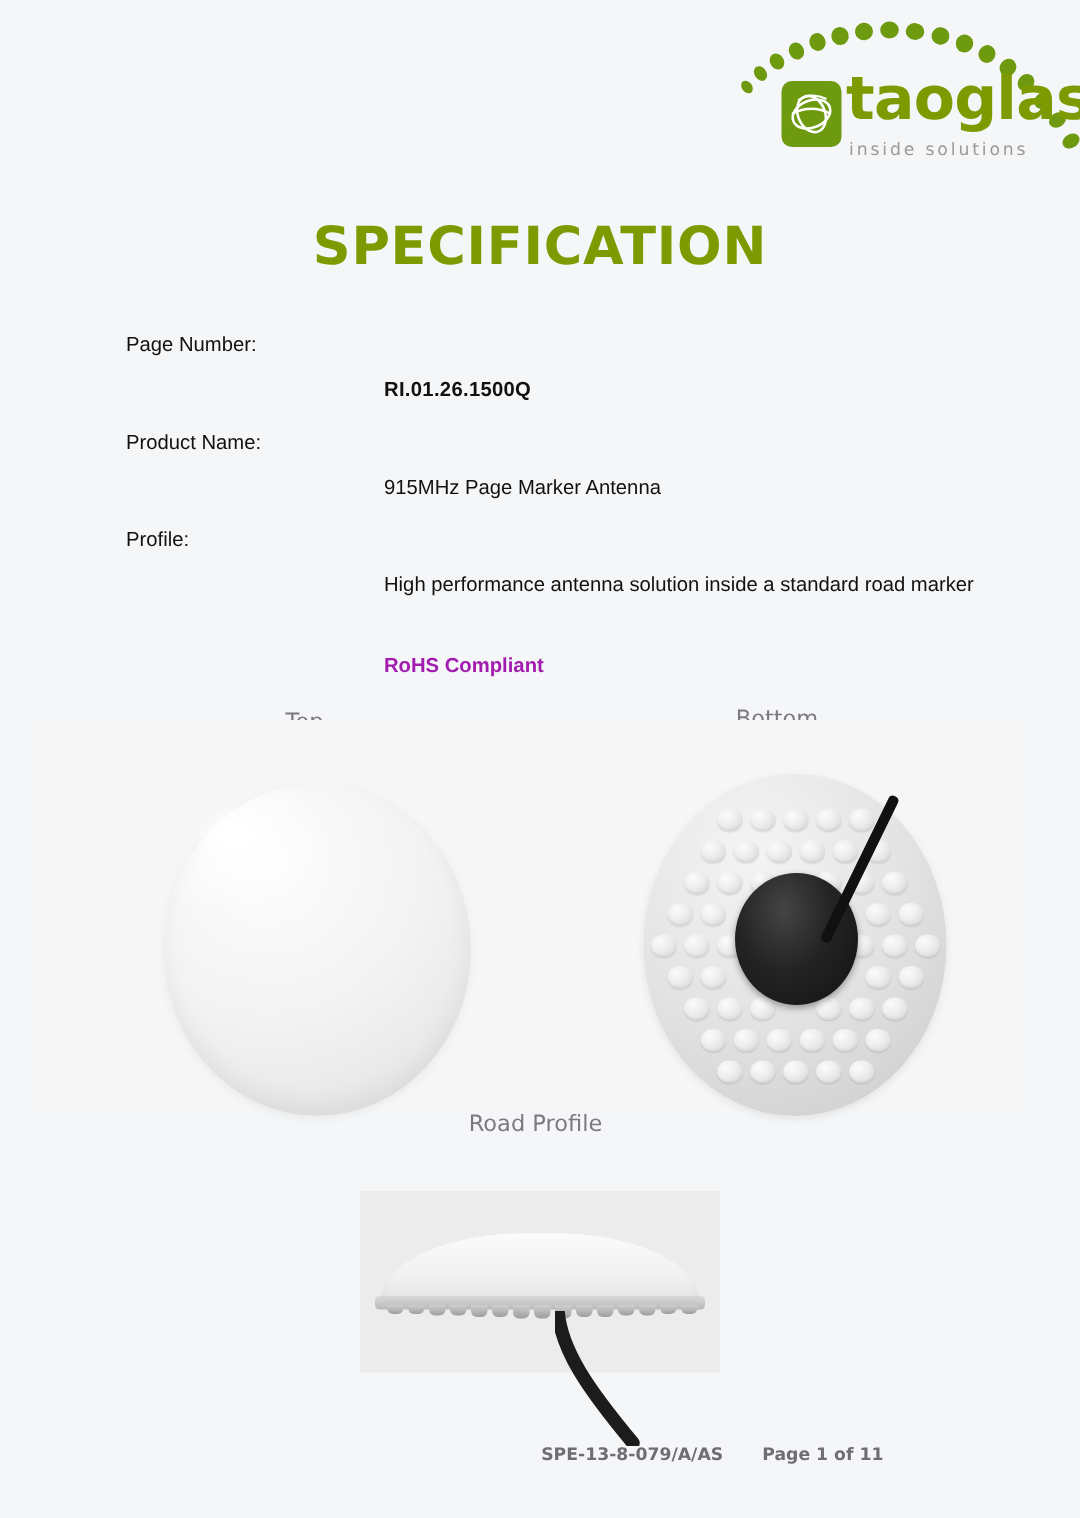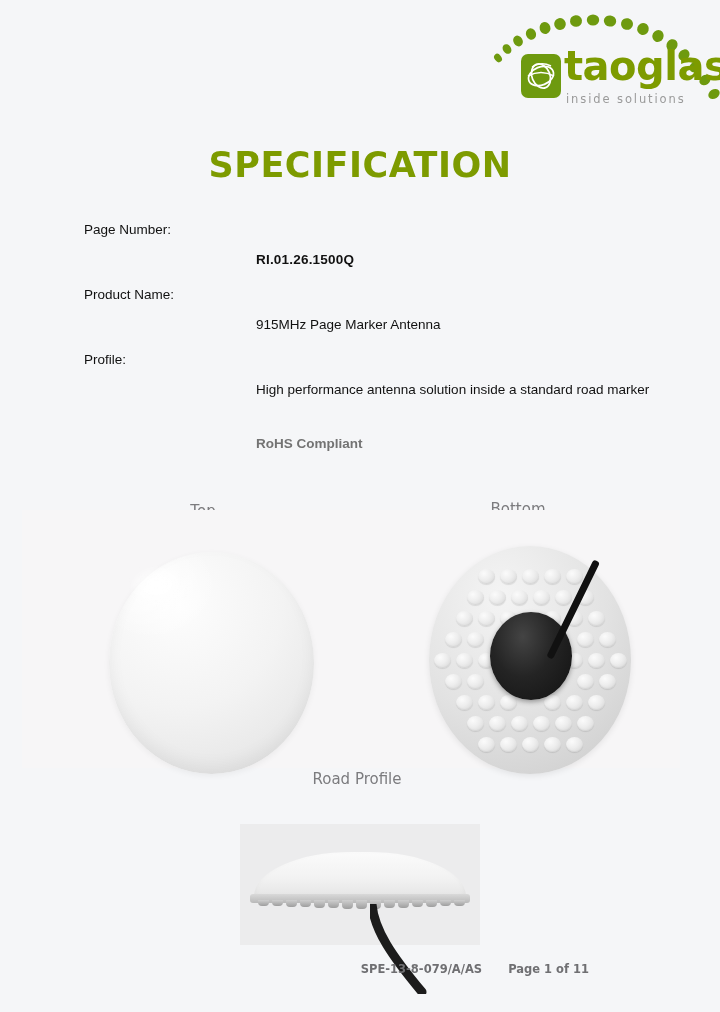--- a/index.html
+++ b/index.html
@@ -104,31 +104,30 @@
   #row-partnumber  { top: 222px; }
   #row-productname { top: 287px; }
   #row-features    { top: 352px; }
 
   #rohs-line {
     position: absolute;
     left: 256px;
     top: 436px;
     font-size: 13.5px;
     font-weight: bold;
-    color: #737373;
+    color: #a21caf;
   }
 
   
   #gallery {
     position: absolute;
     left: 0;
     top: 462px;
     width: 614px;
     height: 460px;
-    margin-top: 30px;
   }
   .photo-box {
     position: absolute;
     background: #f7f6f7;
   }
   .view-label {
     position: absolute;
     font-size: 15px;
     color: #7b7b7e;
     text-align: center;

